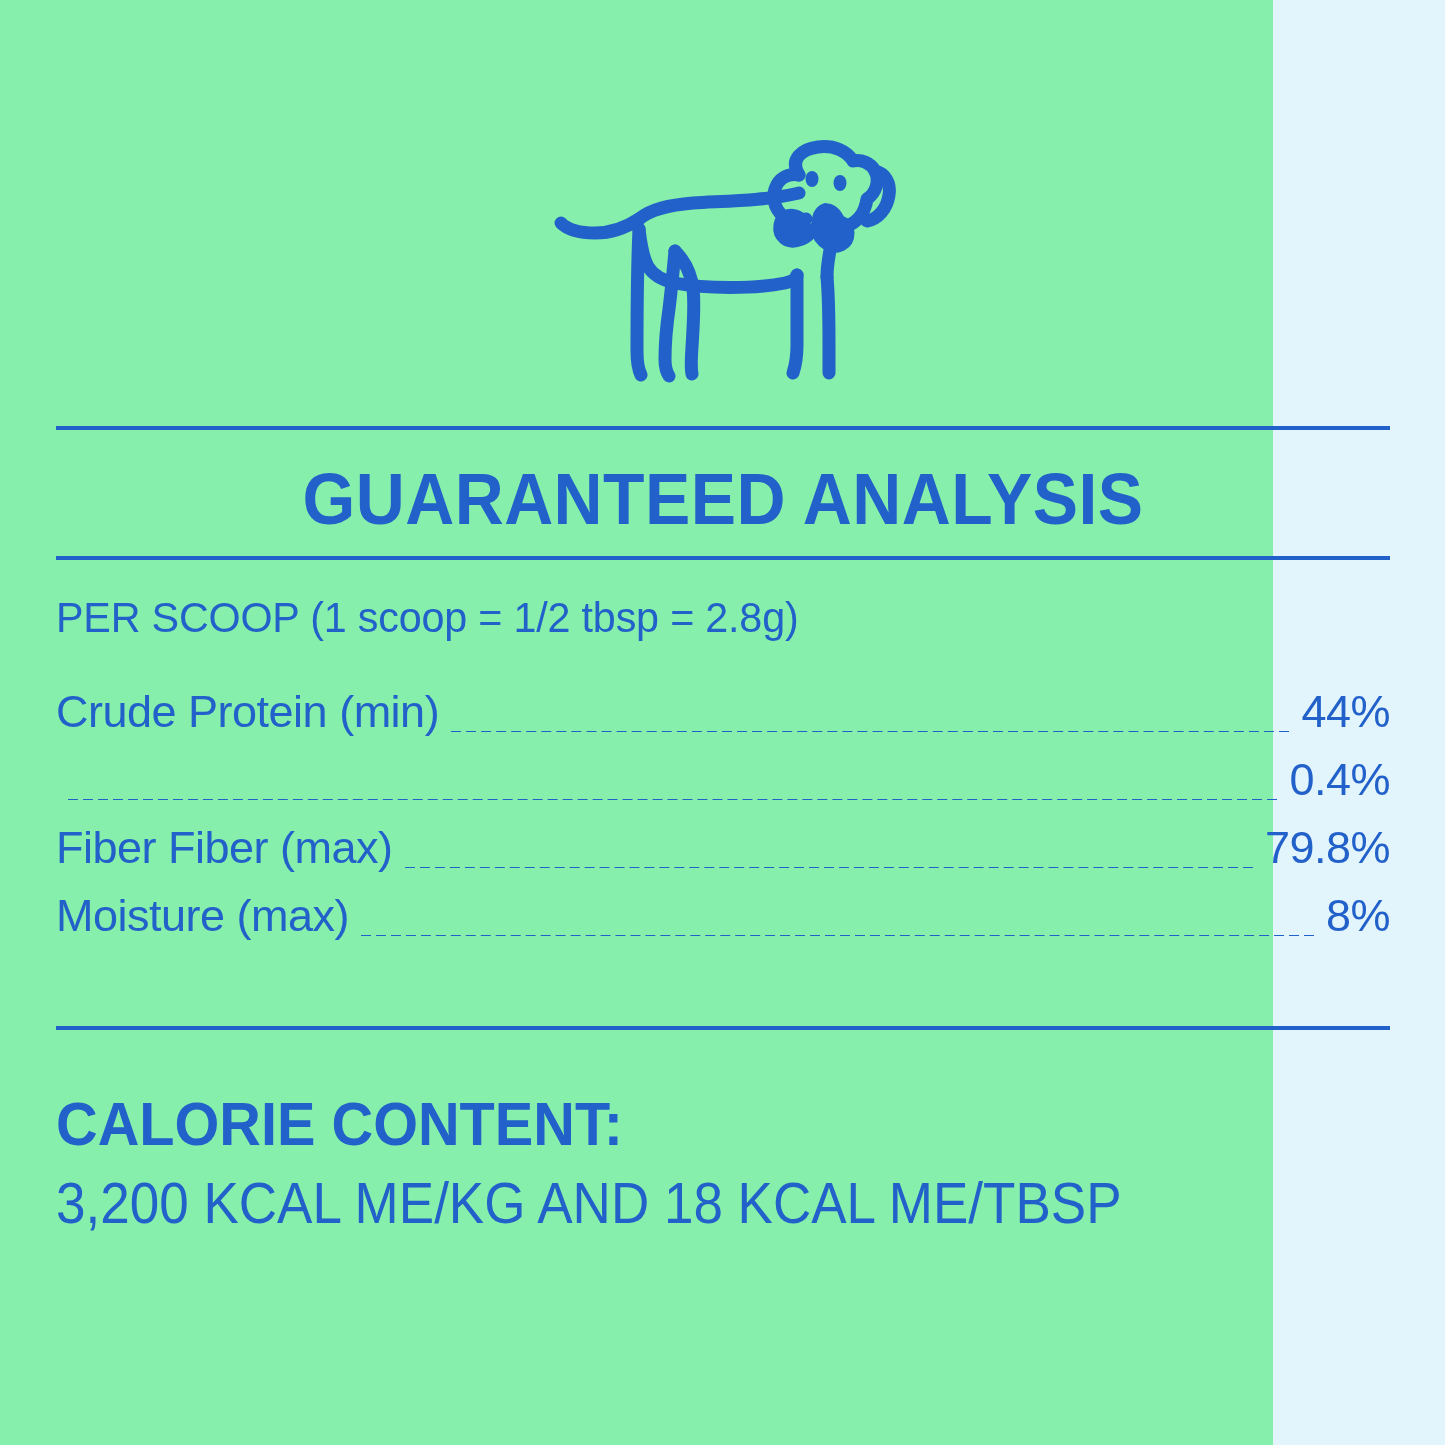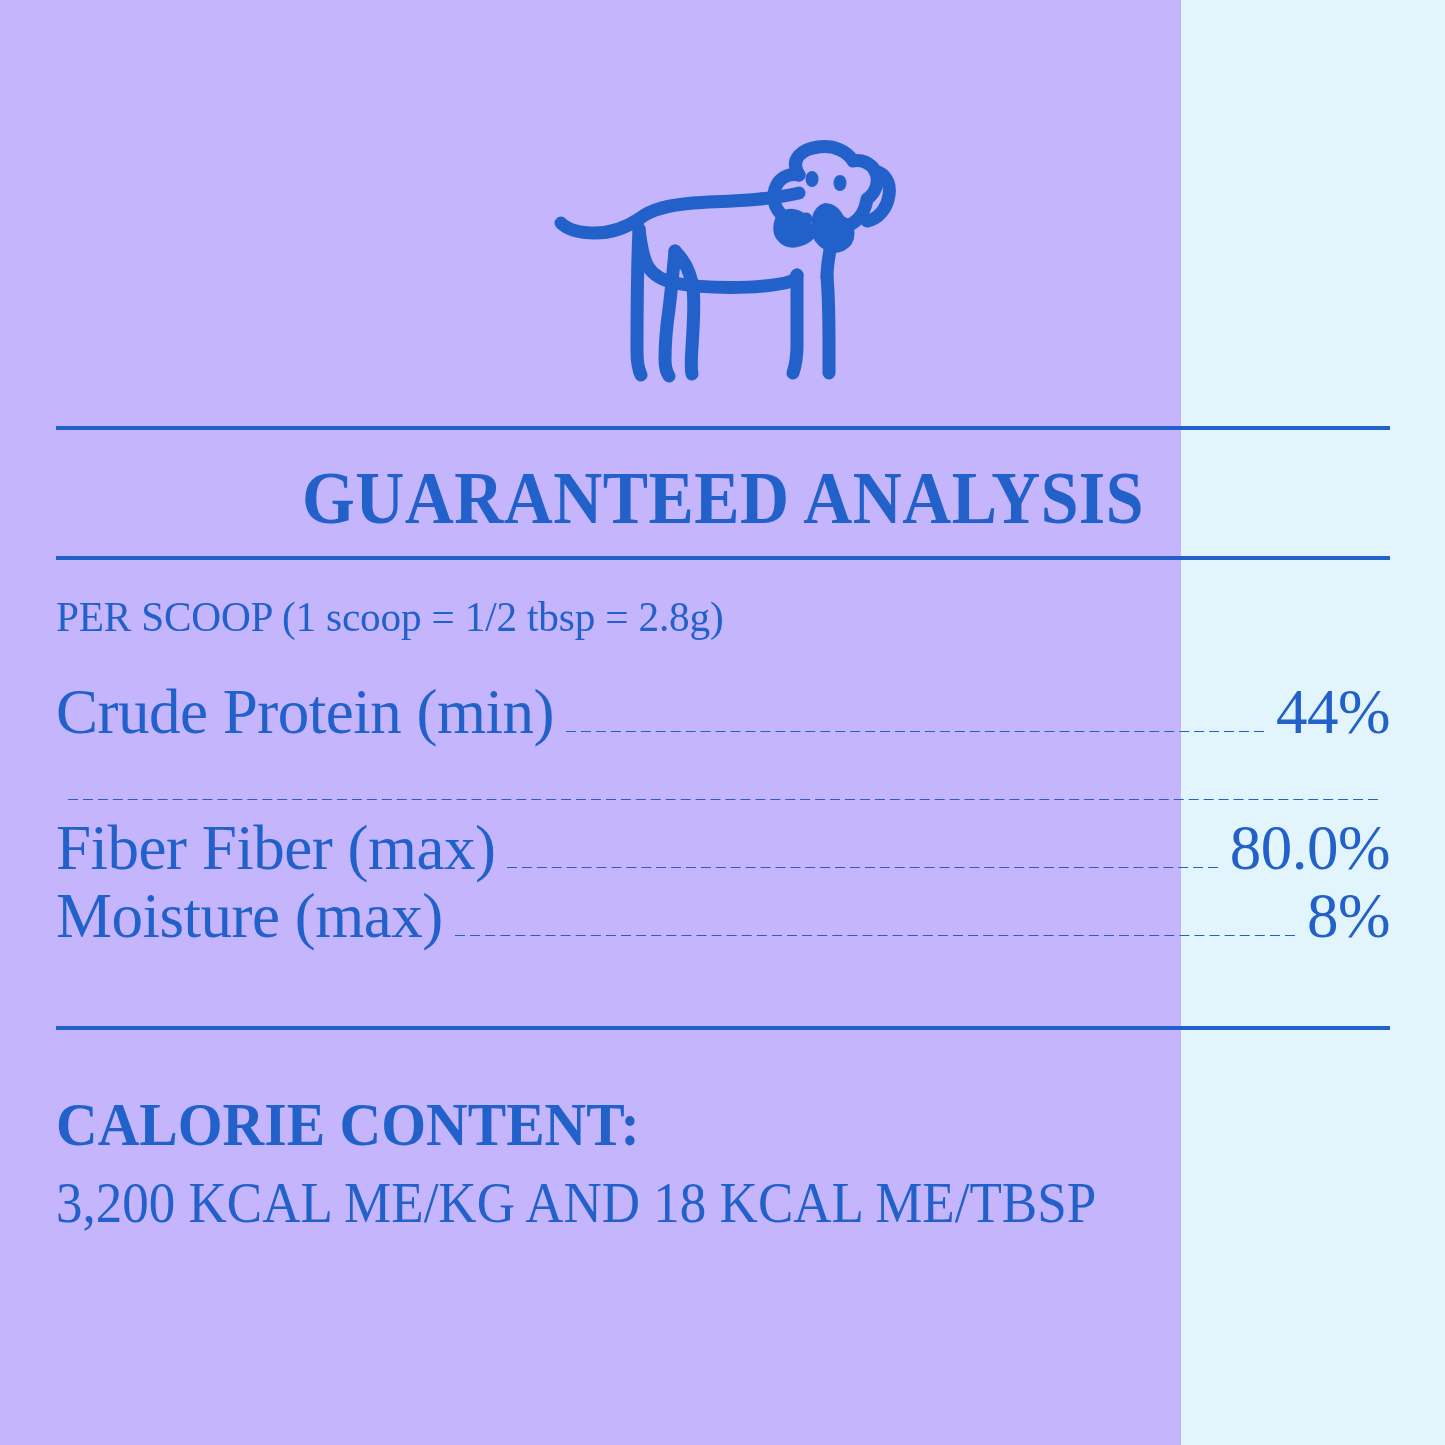--- a/index.html
+++ b/index.html
@@ -8,25 +8,24 @@
   }
   body {
     width: 1445px;
     height: 1445px;
     background: #e2f4fc;
     font-family: "Liberation Sans", sans-serif;
     overflow: hidden;
   }
   .panel {
     position: relative;
-    width: 1181px;
+    width: 1273px;
     height: 1445px;
-    background: #c4b5fd;
+    background: #86efac;
     box-sizing: border-box;
-    font-family: Liberation Serif, serif;
   }
 
   
   .logo-wrap {
     position: absolute;
     left: 0;
     top: 128px;
     width: 1445px;
     height: 272px;
     display: flex;
@@ -88,21 +87,21 @@
     position: absolute;
     left: 56px;
     top: 678px;
     width: 1334px;
   }
   .row {
     display: flex;
     align-items: flex-end;
     color: #2261c9;
     height: 68px;
-    font-size: 63px;
+    font-size: 45px;
     line-height: 68px;
     font-weight: 400;
     white-space: nowrap;
   }
   .row .nutrient {
     flex: 0 0 auto;
     letter-spacing: -0.5px;
   }
   .row .leader {
     flex: 1 1 auto;
@@ -217,26 +216,27 @@
   <div class="rows">
 
     <div class="row">
       <span class="nutrient">Crude Protein (min)</span>
       <span class="leader"></span>
       <span class="value">44%</span>
     </div>
 
     <div class="row">
       <span class="leader"></span>
+      <span class="value">0.4%</span>
     </div>
 
     <div class="row">
       <span class="nutrient">Fiber Fiber (max)</span>
       <span class="leader"></span>
-      <span class="value">80.0%</span>
+      <span class="value">79.8%</span>
     </div>
 
     <div class="row">
       <span class="nutrient">Moisture (max)</span>
       <span class="leader"></span>
       <span class="value">8%</span>
     </div>
 
   </div>
 

